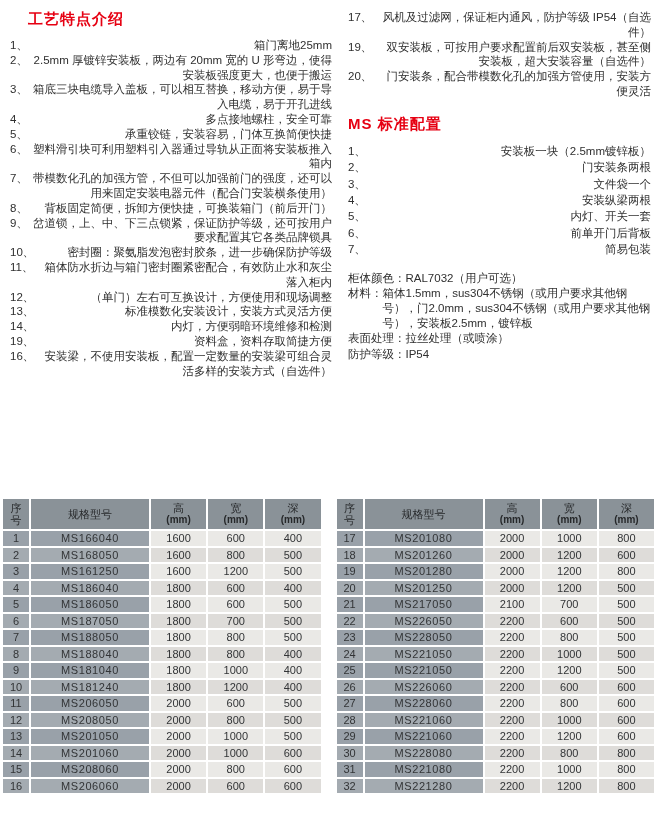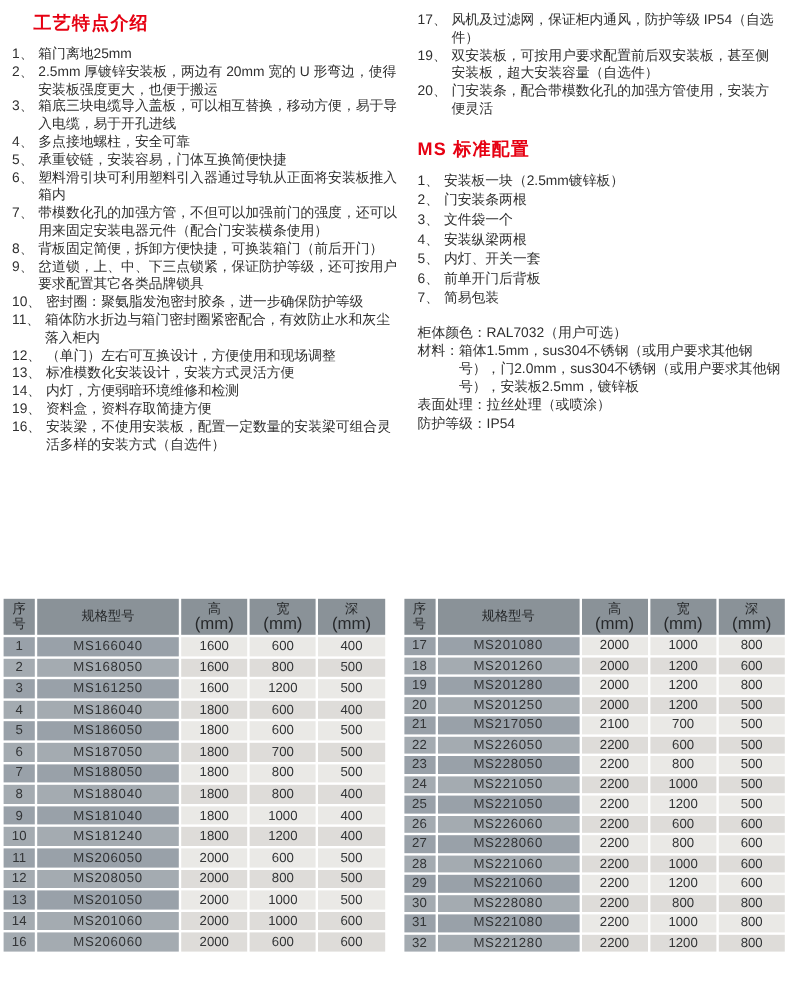--- a/index.html
+++ b/index.html
@@ -23,21 +23,21 @@
   .col-left{width:322px;flex:0 0 322px;}
   .col-right{flex:1;min-width:0;}
   .red-title{
     margin:0 0 9px 18px;
     font-size:15px;
     font-weight:bold;
     color:var(--red,#e60012);
     letter-spacing:1px;
   }
   .ms-title{margin:16px 0 9px 0;}
-  .feat-list{font-size:11.5px;line-height:14.8px;}
+  .feat-list{font-size:11.5px;line-height:14.8px;text-align:right;}
   .feat{display:flex;}
   .feat-no{white-space:nowrap;padding-right:4px;}
   .feat-text{flex:1;}
   .config-list .feat{line-height:16.4px;}
   .specs{margin-top:13px;font-size:11.5px;line-height:15.2px;}
   .spec-line{display:flex;}
   .spec-label{white-space:nowrap;}
   .spec-text{flex:1;}
 
   
@@ -61,21 +61,21 @@
     overflow:hidden;
   }
   table.size thead th{
     background:var(--th-bg,#8a9298);
     height:30px;
     font-weight:normal;
     color:#26282a;
     line-height:11px;
   }
   .th-no-inner{display:inline-block;width:12px;word-break:break-all;line-height:12px;}
-  .unit{display:block;font-size:14px;}
+  .unit{display:block;font-size:10px;font-weight:bold;}
   table.size td{height:14.5px;color:#323436;}
   tr.odd  td.c-no, tr.odd  td.c-model{background:var(--label-odd,#99a1a9);}
   tr.even td.c-no, tr.even td.c-model{background:var(--label-even,#a4abb1);}
   tr.odd  td.c-dim{background:var(--val-odd,#eae9e6);}
   tr.even td.c-dim{background:var(--val-even,#dedcd9);}
   td.c-model{letter-spacing:0.6px;}
   col.no{width:26px;}
   col.model{width:118px;}
 </style>
 </head>
@@ -374,20 +374,27 @@
   </tr>
 
   <tr class="even">
     <td class="c-no">14</td>
     <td class="c-model">MS201060</td>
     <td class="c-dim">2000</td>
     <td class="c-dim">1000</td>
     <td class="c-dim">600</td>
   </tr>
 
+  <tr class="odd">
+    <td class="c-no">15</td>
+    <td class="c-model">MS208060</td>
+    <td class="c-dim">2000</td>
+    <td class="c-dim">800</td>
+    <td class="c-dim">600</td>
+  </tr>
 
   <tr class="even">
     <td class="c-no">16</td>
     <td class="c-model">MS206060</td>
     <td class="c-dim">2000</td>
     <td class="c-dim">600</td>
     <td class="c-dim">600</td>
   </tr>
 </tbody>
     </table>

